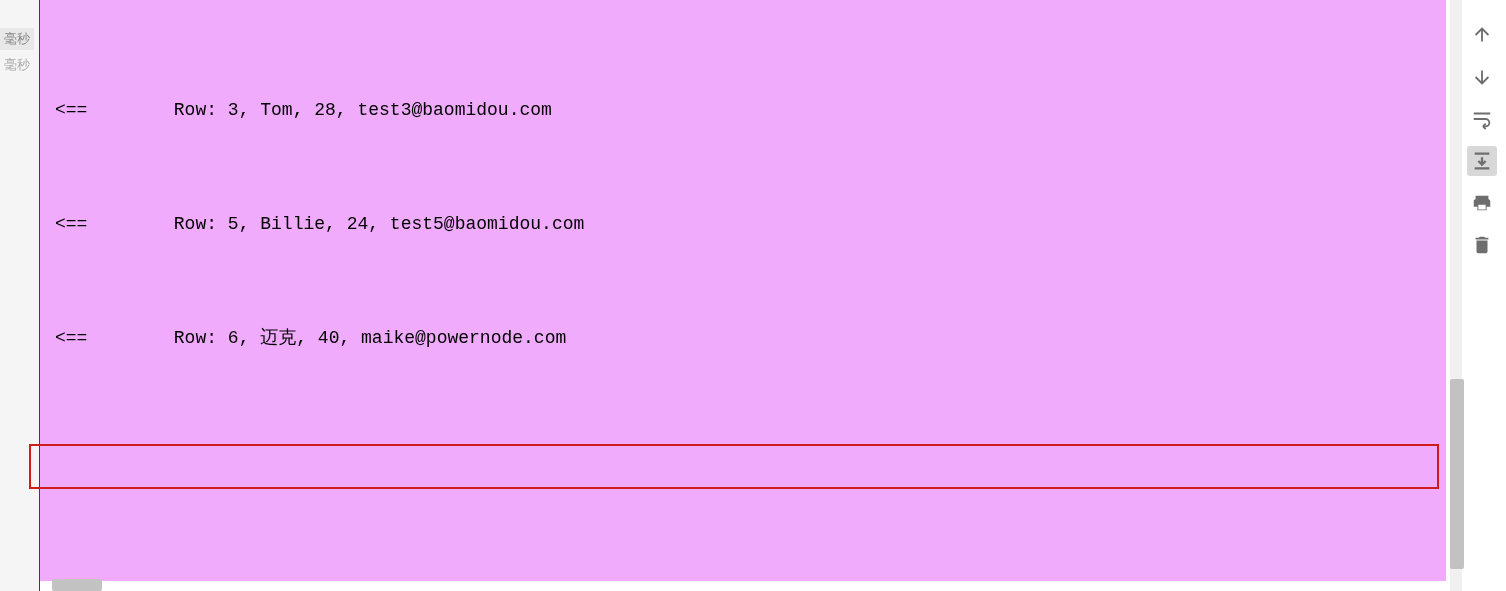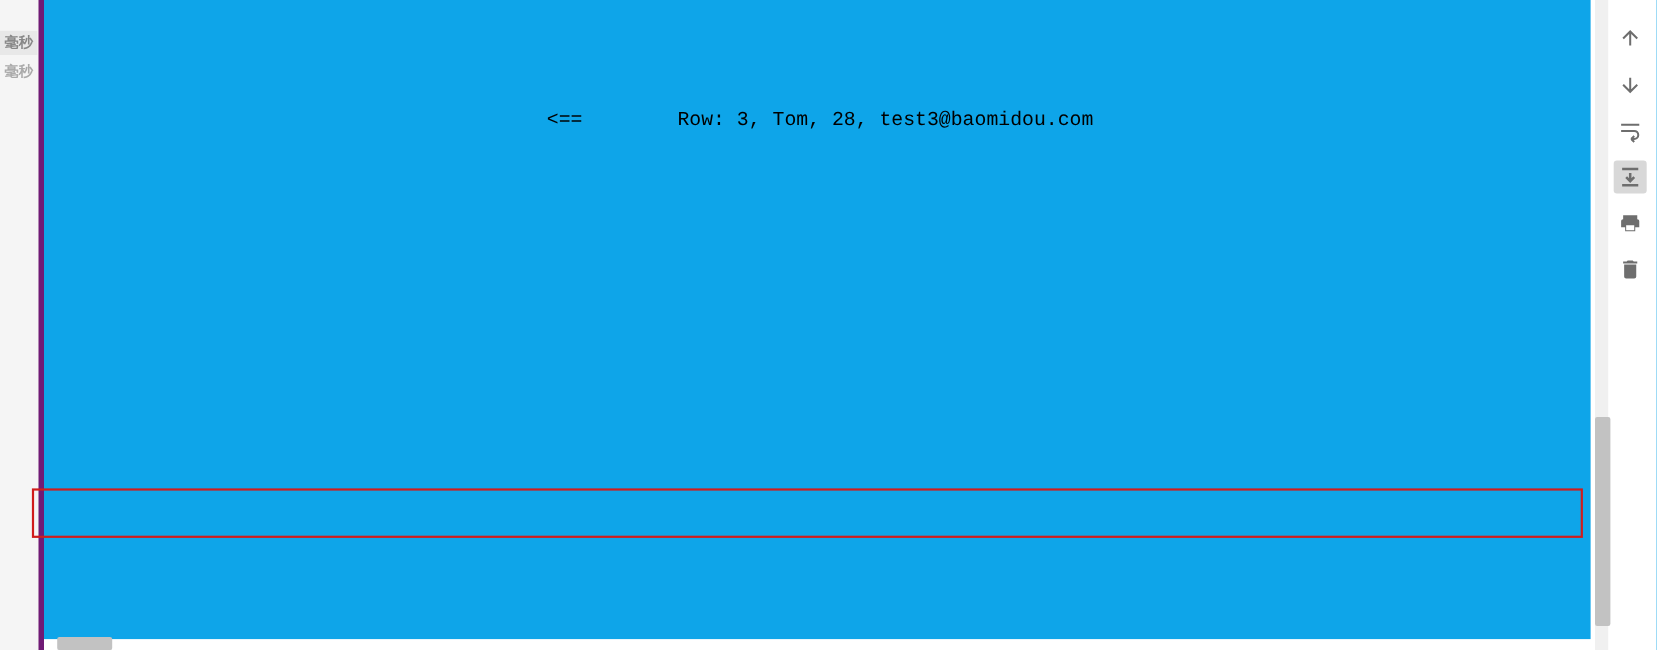--- a/index.html
+++ b/index.html
@@ -17,22 +17,21 @@
       width: 1506px;
       height: 591px;
     }
     .left-column {
       position: absolute;
       left: 0;
       top: 0;
       width: 40px;
       height: 100%;
       background: #f5f5f5;
-      border-right: 5px solid #701a75;
-      font-weight: bold;
+      border-right: 1px solid #701a75;
     }
     .tab-label {
       position: absolute;
       left: 0;
       top: 28px;
       font-size: 13px;
       color: #888;
       writing-mode: horizontal-tb;
       padding: 2px 4px;
       background: #e8e8e8;
@@ -44,27 +43,26 @@
       font-size: 13px;
       color: #aaa;
       padding: 2px 4px;
     }
     .console-area {
       position: absolute;
       left: 40px;
       top: 0;
       right: 60px;
       bottom: 10px;
-      background: #0ea5e9;
+      background: #f0abfc;
       padding: 15px 10px 0 15px;
       overflow: hidden;
       white-space: pre;
       line-height: 38px;
       font-size: 18px;
-      text-align: center;
     }
     .console-line {
       display: block;
       white-space: pre;
     }
     .highlight-box {
       position: absolute;
       left: 29px;
       top: 444px;
       width: 1410px;
@@ -130,20 +128,22 @@
 </head>
 <body>
 
 <div class="left-column">
   <div class="tab-label">毫秒</div>
   <div class="tab-label-secondary">毫秒</div>
 </div>
 
 <div class="console-area">
   <span class="console-line">&lt;==        Row: 3, Tom, 28, test3@baomidou.com</span>
+  <span class="console-line">&lt;==        Row: 5, Billie, 24, test5@baomidou.com</span>
+  <span class="console-line">&lt;==        Row: 6, 迈克, 40, maike@powernode.com</span>
   
   
   
   
   
   
   
   
   
 </div>

